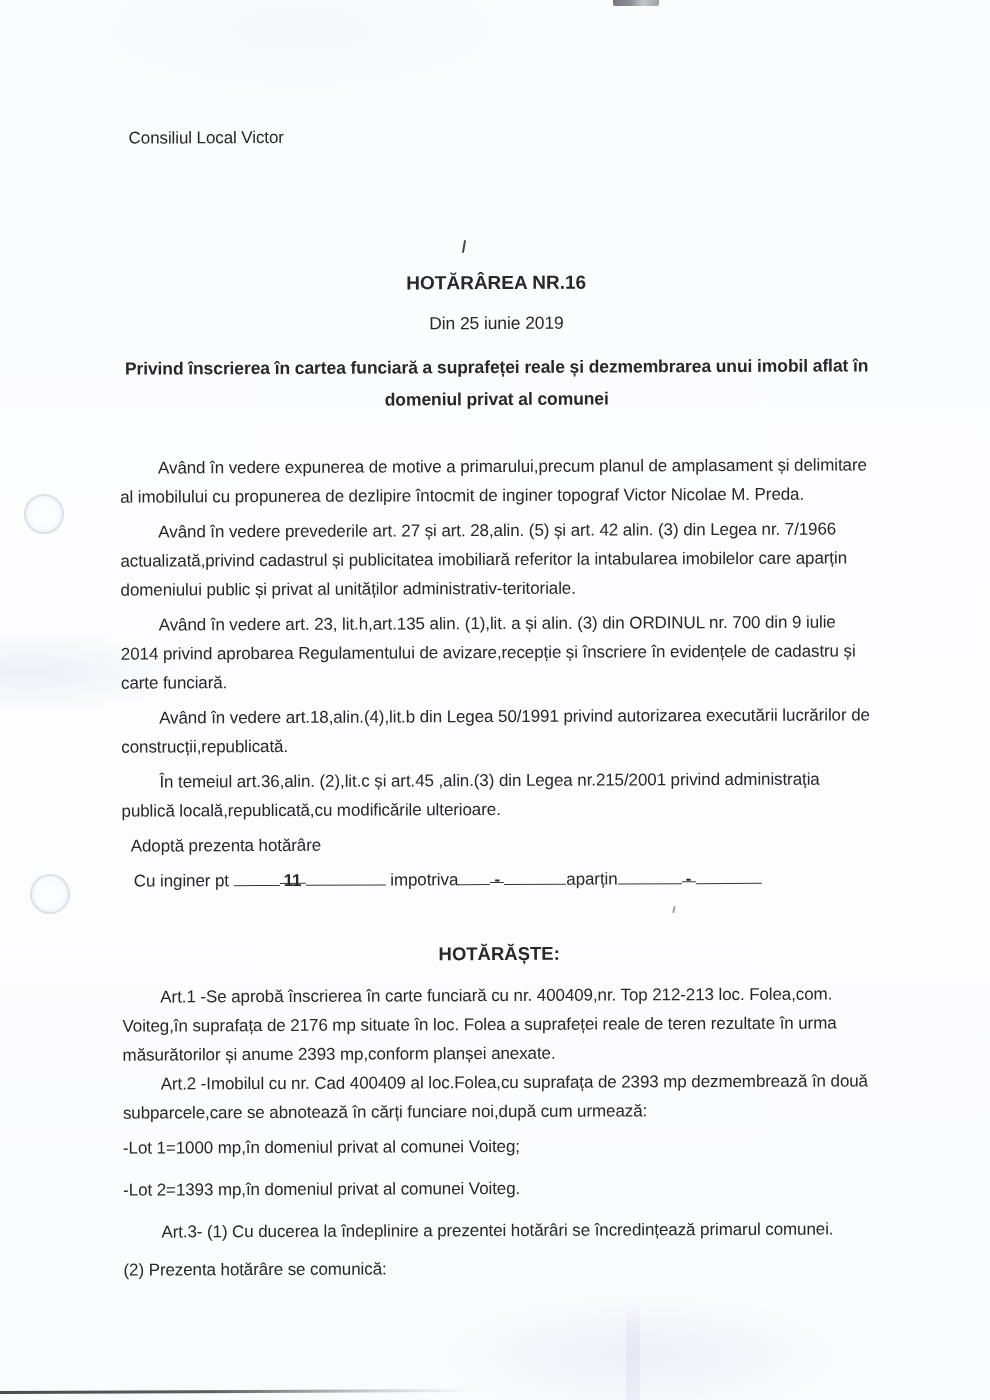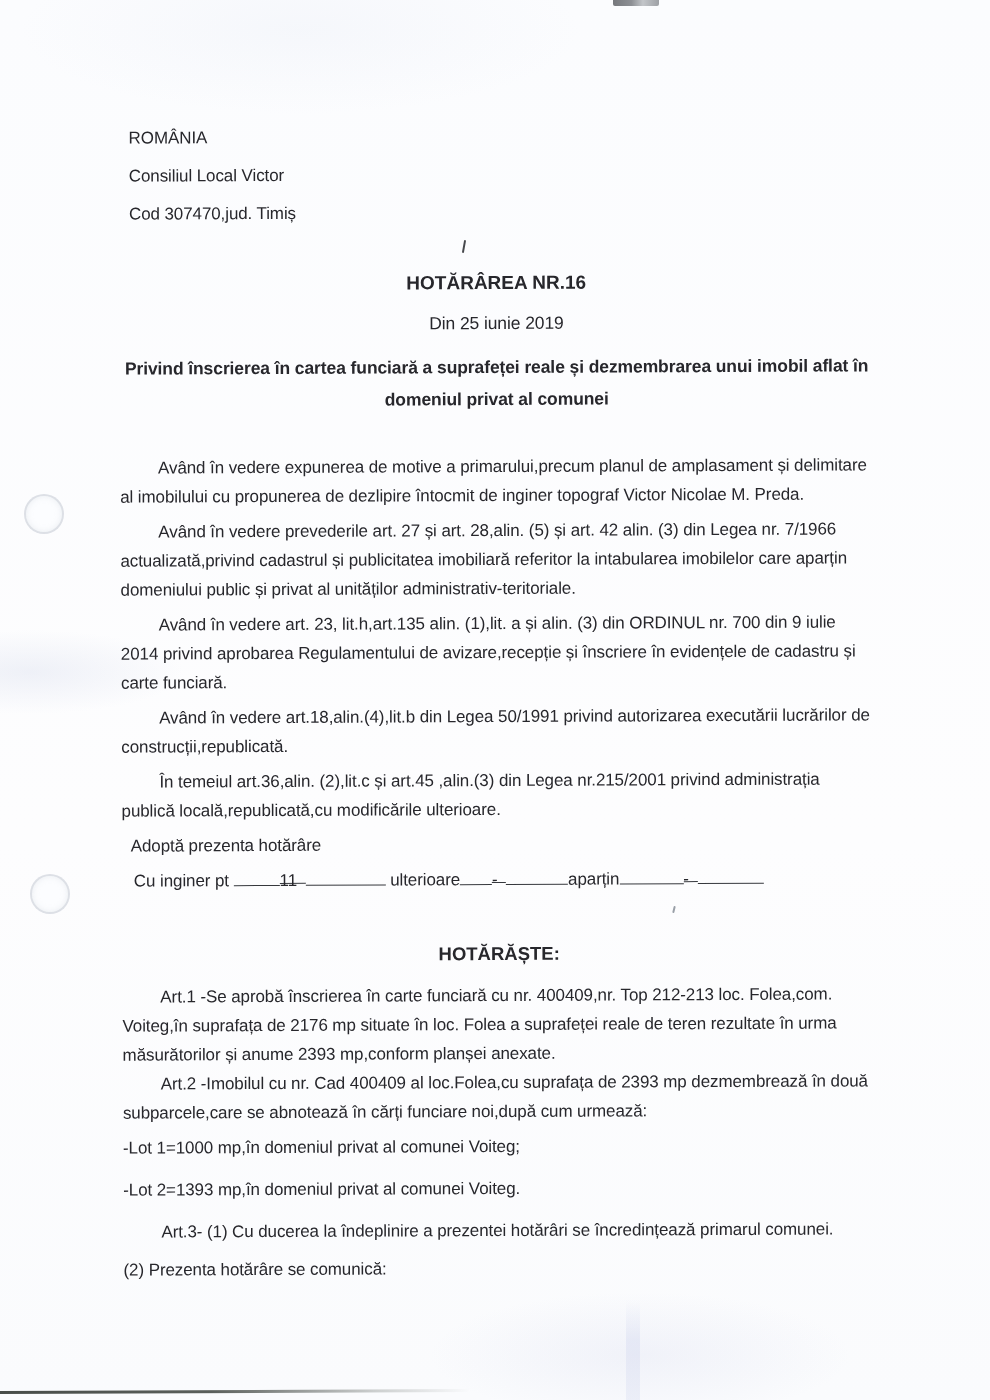--- a/index.html
+++ b/index.html
@@ -25,21 +25,21 @@
   .title-subject{
     font-size:17.5px;font-weight:700;letter-spacing:-0.1px;
     max-width:784px;margin:17px auto 0;line-height:32px;
   }
   .body{position:absolute;left:118px;right:118px;top:452px;font-size:17px;line-height:29px;}
   .para{margin:0 0 6px 0;text-indent:38px;}
   .plain{margin:0 0 5px 0;text-indent:0;}
   .adopt{margin:0 0 5px 9px;}
   .votes{margin:6px 0 0 12px;white-space:nowrap;}
   .blank{display:inline-block;border-bottom:1.6px solid #36383d;height:17px;vertical-align:baseline;}
-  .blank.val{text-indent:0;}
+  .blank.val{text-align:center;text-indent:0;font-weight:bold;}
   .decision-heading{
     text-align:center;font-size:18.5px;font-weight:700;letter-spacing:0;
     margin:45px 0 13px 0;
   }
   .lot{margin:0 0 13px 0;text-indent:0;}
   
   .punch-hole{
     position:absolute;width:36px;height:36px;border-radius:50%;
     border:2.5px solid rgba(195,201,209,.55);
     box-shadow:inset 0 0 6px rgba(200,206,214,.35);
@@ -79,23 +79,21 @@
   <div class="punch-hole hole-1"></div>
   <div class="punch-hole hole-2"></div>
   <div class="tick-mark"></div>
   <div class="stray-quote"></div>
   <div class="bottom-strip"></div>
   <div class="bottom-line"></div>
 
   <div class="content">
 
     <div class="header">
-      <div>ROMÂNIA</div>
       <div>Consiliul Local Victor</div>
-      <div>Cod 307470,jud. Timiș</div>
     </div>
 
     <div class="title-block">
       <div class="title-number">HOTĂRÂREA NR.16</div>
       <div class="title-date">Din 25 iunie 2019</div>
       <div class="title-subject">Privind înscrierea în cartea funciară a suprafeței reale și dezmembrarea unui imobil aflat în domeniul privat al comunei</div>
     </div>
 
     <div class="body">
 
@@ -103,21 +101,21 @@
       <p class="para">Având în vedere prevederile art. 27 și art. 28,alin. (5) și art. 42 alin. (3) din Legea nr. 7/1966 actualizată,privind cadastrul și publicitatea imobiliară referitor la intabularea imobilelor care aparțin domeniului public și privat al unităților administrativ-teritoriale.</p>
       <p class="para">Având în vedere art. 23, lit.h,art.135 alin. (1),lit. a și alin. (3) din ORDINUL nr. 700 din 9 iulie 2014 privind aprobarea Regulamentului de avizare,recepție și înscriere în evidențele de cadastru și carte funciară.</p>
       <p class="para">Având în vedere art.18,alin.(4),lit.b din Legea 50/1991 privind autorizarea executării lucrărilor de construcții,republicată.</p>
       <p class="para">În temeiul art.36,alin. (2),lit.c și art.45 ,alin.(3) din Legea nr.215/2001 privind administrația publică locală,republicată,cu modificările ulterioare.</p>
 
       <p class="plain adopt">Adoptă prezenta hotărâre</p>
 
       <div class="plain votes">
         <span>Cu inginer pt</span>
         <span class="blank" style="width:46px"></span><span class="blank val" style="width:26px">11</span><span class="blank" style="width:80px"></span>
-        <span>ulterioare</span><span class="blank" style="width:32px"></span><span class="blank val" style="width:14px">-</span><span class="blank" style="width:62px"></span><span>aparțin</span><span class="blank" style="width:64px"></span><span class="blank val" style="width:14px">-</span><span class="blank" style="width:66px"></span>
+        <span>impotriva</span><span class="blank" style="width:32px"></span><span class="blank val" style="width:14px">-</span><span class="blank" style="width:62px"></span><span>aparțin</span><span class="blank" style="width:64px"></span><span class="blank val" style="width:14px">-</span><span class="blank" style="width:66px"></span>
       </div>
 
       <div class="decision-heading">HOTĂRĂȘTE:</div>
 
       <p class="para" style="margin-bottom:0">Art.1 -Se aprobă înscrierea în carte funciară cu nr. 400409,nr. Top 212-213 loc. Folea,com. Voiteg,în suprafața de 2176 mp situate în loc. Folea a suprafeței reale de teren rezultate în urma măsurătorilor și anume 2393 mp,conform planșei anexate.</p>
       <p class="para" style="margin-bottom:6px">Art.2 -Imobilul cu nr. Cad 400409 al loc.Folea,cu suprafața de 2393 mp dezmembrează în două subparcele,care se abnotează în cărți funciare noi,după cum urmează:</p>
 
       <p class="plain lot">-Lot 1=1000 mp,în domeniul privat al comunei Voiteg;</p>
       <p class="plain lot">-Lot 2=1393 mp,în domeniul privat al comunei Voiteg.</p>
 

